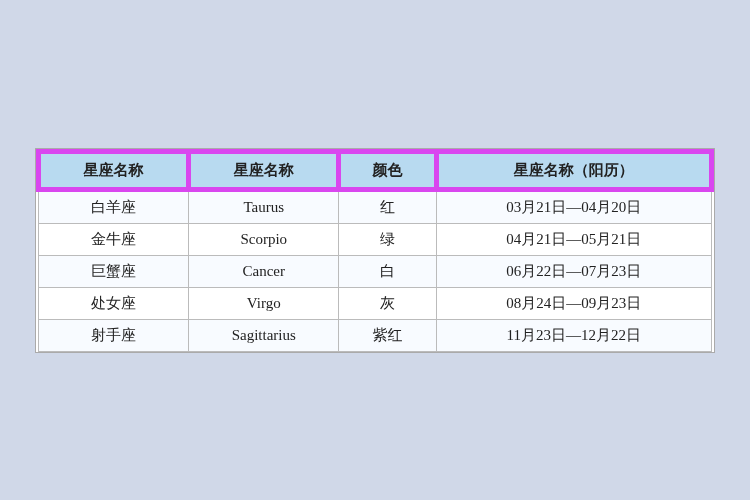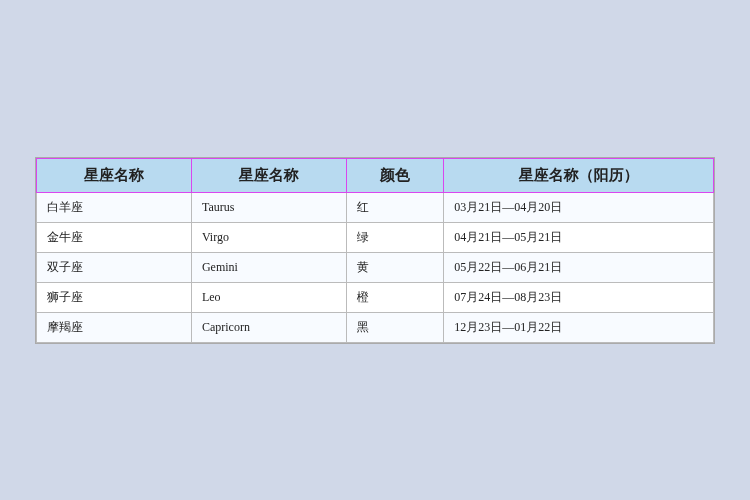--- a/index.html
+++ b/index.html
@@ -17,33 +17,34 @@
       background: #fff;
       border: 1px solid #aaa;
       width: 680px;
     }
     table {
       width: 100%;
       border-collapse: collapse;
     }
     thead tr th {
       background-color: #b8daf0;
-      border: 1px solid #d946ef;
+      border: 5px solid #d946ef;
       padding: 7px 10px;
       text-align: center;
       font-weight: bold;
       color: #222;
       font-size: 15px;
     }
     tbody tr td {
       border: 1px solid #bbb;
       padding: 6px 10px;
+      text-align: center;
       color: #222;
       background-color: #fff;
-      font-size: 12px;
+      font-size: 15px;
     }
     tbody tr:nth-child(odd) td {
       background-color: #f8fbff;
     }
     tbody tr:nth-child(even) td {
       background-color: #ffffff;
     }
   </style>
 </head>
 <body>
@@ -60,37 +61,37 @@
     </thead>
     <tbody id="table-body">
     <tr>
           <td>白羊座</td>
           <td>Taurus</td>
           <td>红</td>
           <td>03月21日—04月20日</td>
         </tr>
         <tr>
           <td>金牛座</td>
-          <td>Virgo</td>
+          <td>Scorpio</td>
           <td>绿</td>
           <td>04月21日—05月21日</td>
         </tr>
         <tr>
-          <td>双子座</td>
-          <td>Gemini</td>
-          <td>黄</td>
-          <td>05月22日—06月21日</td>
+          <td>巨蟹座</td>
+          <td>Cancer</td>
+          <td>白</td>
+          <td>06月22日—07月23日</td>
         </tr>
         <tr>
-          <td>狮子座</td>
-          <td>Leo</td>
-          <td>橙</td>
-          <td>07月24日—08月23日</td>
+          <td>处女座</td>
+          <td>Virgo</td>
+          <td>灰</td>
+          <td>08月24日—09月23日</td>
         </tr>
         <tr>
-          <td>摩羯座</td>
-          <td>Capricorn</td>
-          <td>黑</td>
-          <td>12月23日—01月22日</td>
+          <td>射手座</td>
+          <td>Sagittarius</td>
+          <td>紫红</td>
+          <td>11月23日—12月22日</td>
         </tr>
       </tbody>
   </table>
 </div>
 
 </body></html>

